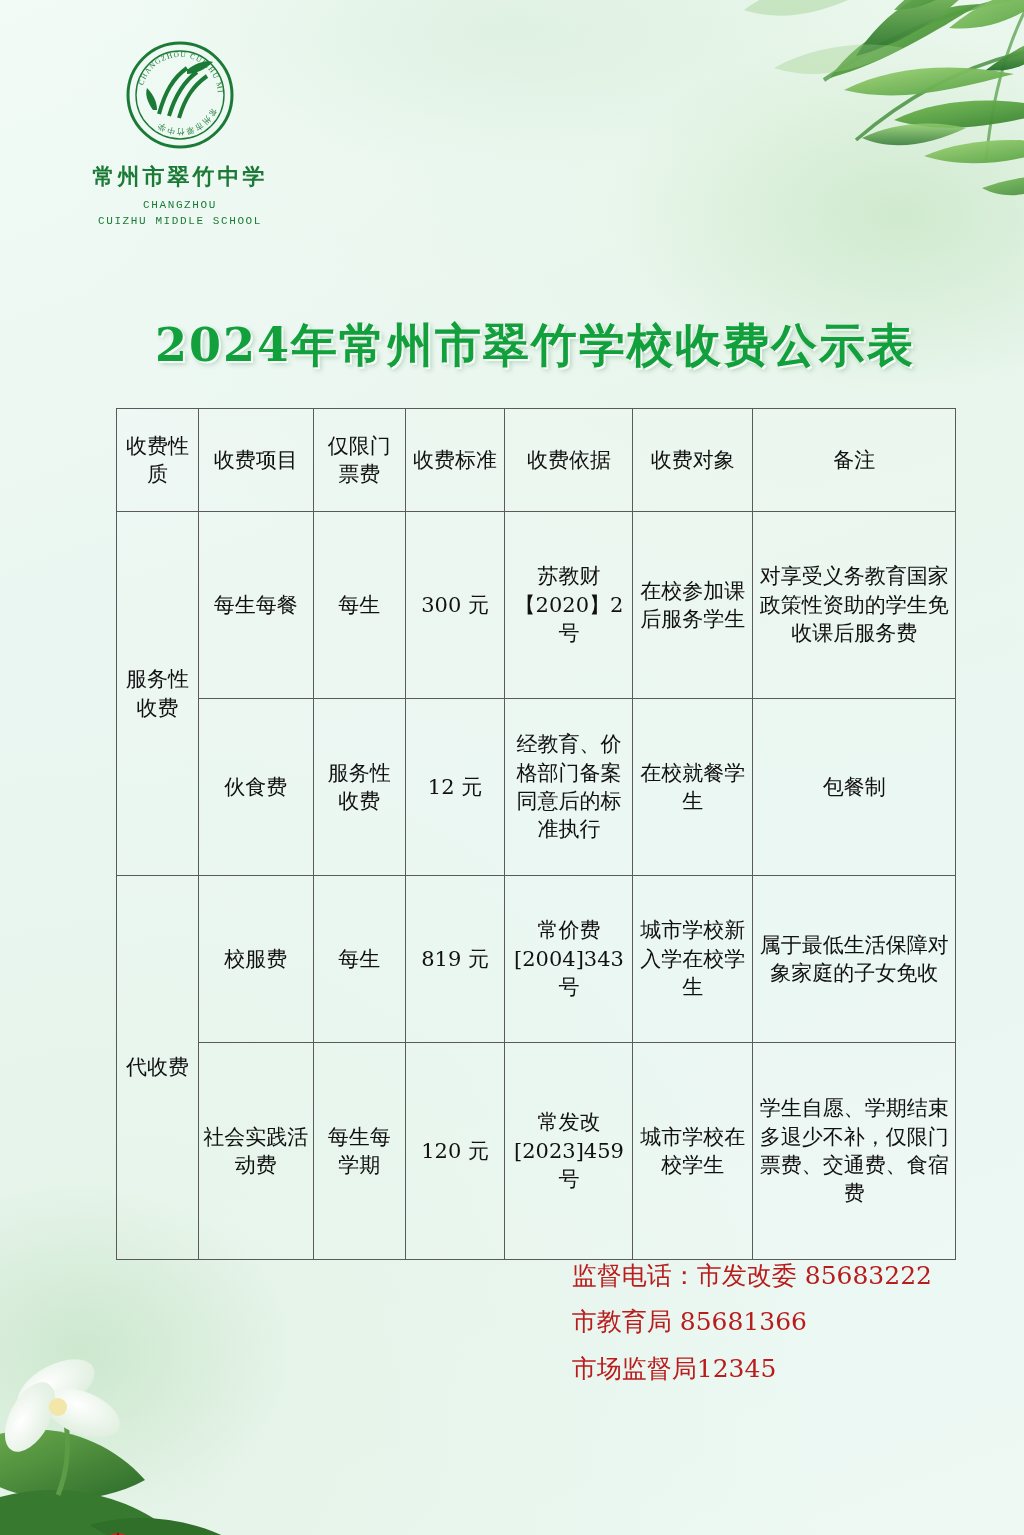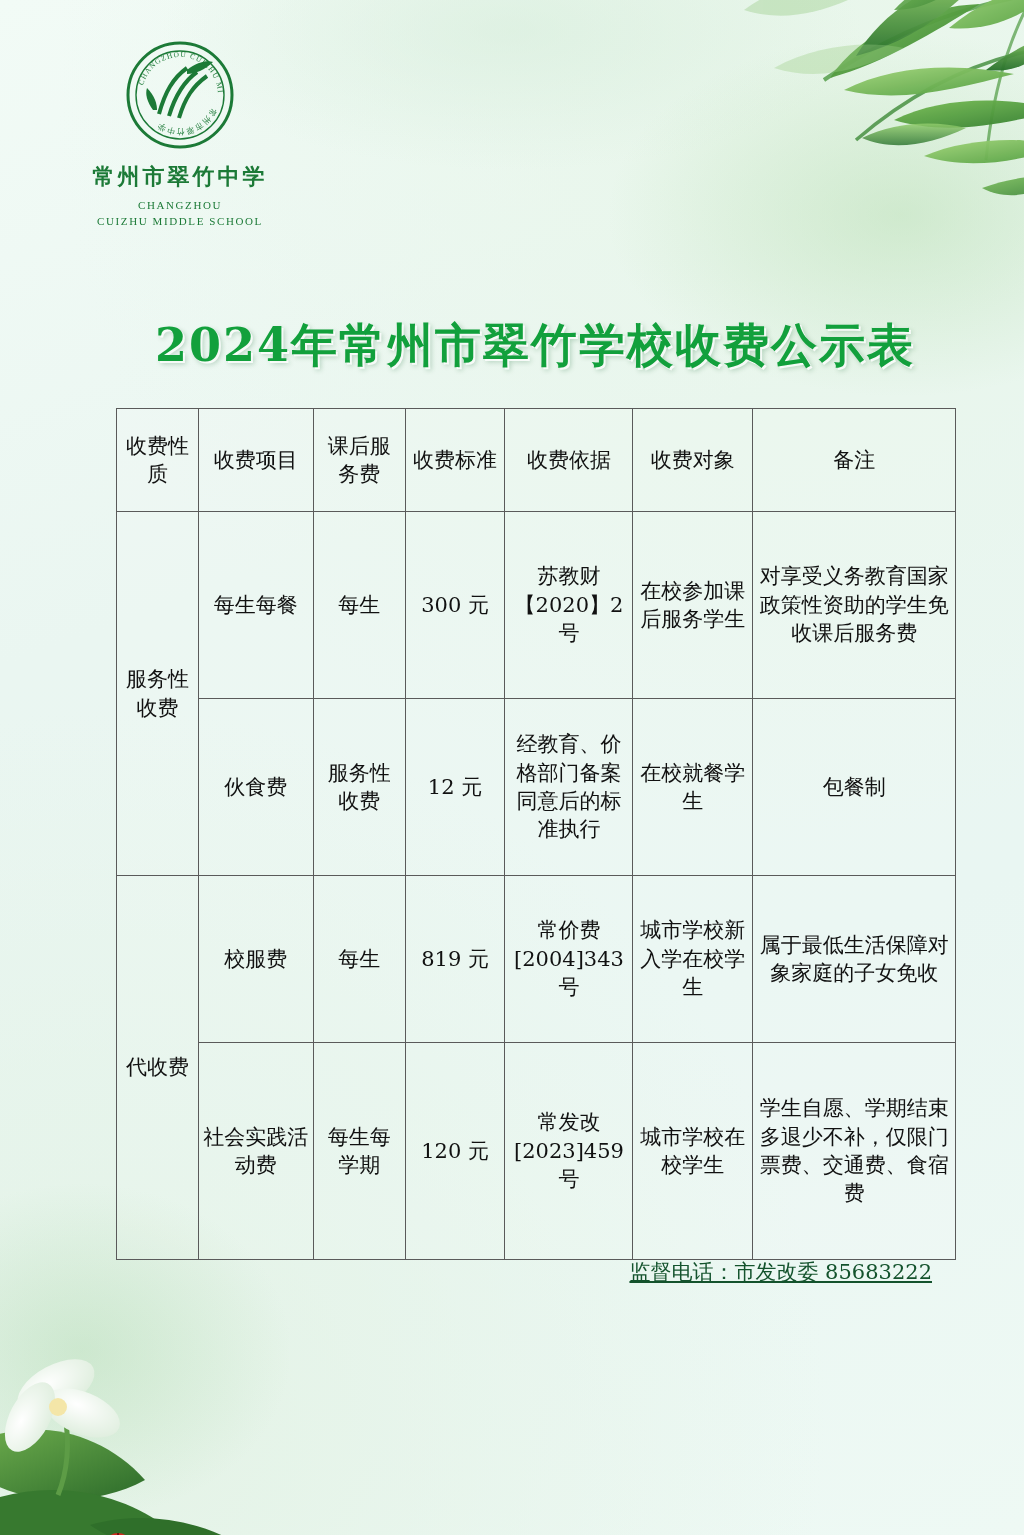--- a/index.html
+++ b/index.html
@@ -70,21 +70,21 @@
     margin-top: 12px;
     font-family: "DejaVu Serif", serif;
     font-weight: bold;
     font-size: 22px;
     letter-spacing: 3px;
     color: #1c7a37;
     white-space: nowrap;
   }
   .logo-en {
     margin-top: 6px;
-    font-family: Liberation Serif, serif;
+    font-family: Liberation Mono, monospace;
     font-size: 11px;
     letter-spacing: 1.6px;
     color: #1c7a37;
     line-height: 1.45;
   }
 
   
   .doc-title {
     position: absolute;
     top: 315px;
@@ -145,24 +145,23 @@
   col.c6 { width: 120px; }
   col.c7 { width: 203px; }
 
   
   .phones {
     position: absolute;
     top: 1253px;
     right: 92px;
     text-align: left;
     font-family: "DejaVu Serif", serif;
-    font-size: 21px;
+    font-size: 25px;
     line-height: 1.85;
-    color: #14532d;
-    text-decoration: underline;
+    color: #b91c1c;
   }
   .phones div { white-space: nowrap; }
 </style>
 </head>
 <body>
 
 <div class="bg-base"></div>
 <div class="bg-soft-blur"></div>
 
 <svg class="bamboo" viewBox="0 0 470 330" xmlns="http://www.w3.org/2000/svg">
@@ -277,21 +276,21 @@
         <col class="c3">
         <col class="c4">
         <col class="c5">
         <col class="c6">
         <col class="c7">
     </colgroup>
     <thead>
       <tr>
         <th>收费性质</th>
         <th>收费项目</th>
-        <th>课后服务费</th>
+        <th>仅限门票费</th>
         <th>收费标准</th>
         <th>收费依据</th>
         <th>收费对象</th>
         <th>备注</th>
       </tr>
     </thead>
     <tbody>
       <tr class="r1">
         <td class="nature-cell" rowspan="2">服务性收费</td>
         <td>每生每餐</td>
@@ -325,13 +324,15 @@
         <td>常发改[2023]459 号</td>
         <td>城市学校在校学生</td>
         <td>学生自愿、学期结束多退少不补，仅限门票费、交通费、食宿费</td>
       </tr>
     </tbody>
   </table>
 </div>
 
 <div class="phones">
   <div>监督电话：市发改委 85683222</div>
+  <div>市教育局 85681366</div>
+  <div>市场监督局12345</div>
 </div>
 
 </body></html>

